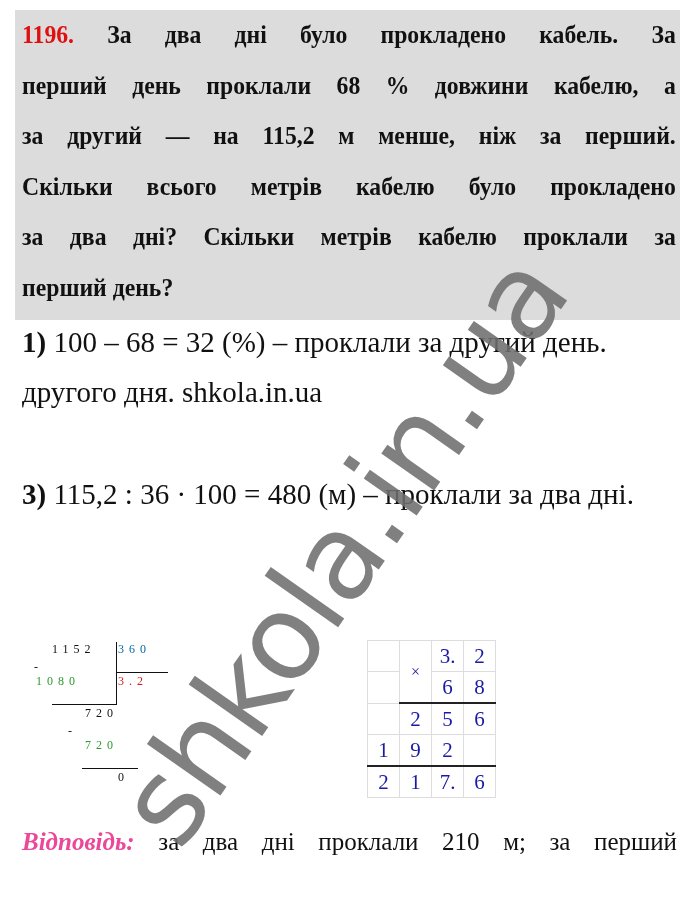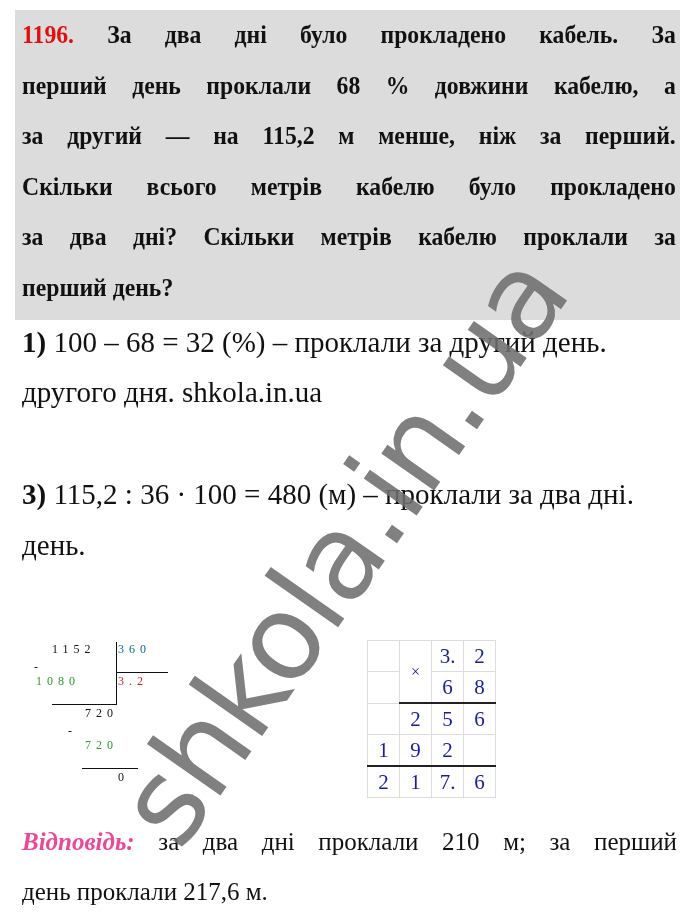--- a/index.html
+++ b/index.html
@@ -70,21 +70,20 @@
 <div class="sol" style="top:317px;">
   <span class="sol-line"><span class="n">1)</span> <span>100 – 68 = 32 (%) – проклали за другий день.</span></span>
 </div>
 <div class="sol" style="top:367px;">
   <span class="sol-line">другого дня. shkola.in.ua</span>
 </div>
 <div class="sol" style="top:469px;">
   <span class="sol-line"><span class="n">3)</span> <span>115,2 : 36 · 100 = 480 (м) – проклали за два дні.</span></span>
 </div>
 <div class="sol" style="top:520px;">
-  <span class="sol-line">день.</span>
 </div>
 
 <div class="div-wrap">
   <span class="dd" style="left:22px; top:2px; color:#111;">1152</span>
   <span class="dd" style="left:88px; top:2px; color:#0369a1;">360</span>
   <span class="dd" style="left:4px; top:20px; color:#111;">-</span>
   <span class="dd" style="left:6px; top:34px; color:#2e9a2e;">1080</span>
   <span class="dd" style="left:88px; top:34px; color:#d02020;text-align:right;">3.2</span>
   <span class="dd" style="left:55px; top:66px; color:#111;">720</span>
   <span class="dd" style="left:38px; top:84px; color:#111;">-</span>
@@ -125,16 +124,15 @@
     <td class="u">2</td>
     <td class="u">1</td>
     <td class="u">7.</td>
     <td class="u">6</td>
   </tr>
 </tbody>
   </table>
 
 <div class="answer">
   <span class="justify-line"><span class="label">Відповідь:</span> <span>за два дні проклали 210 м; за перший</span></span>
-  <span class="sol-line">день проклали 217,6 м.</span>
 </div>
 
 <div class="watermark" style="left:90px; top:790px; transform-origin:left top;">shkola.in.ua</div>
 
 </body></html>

